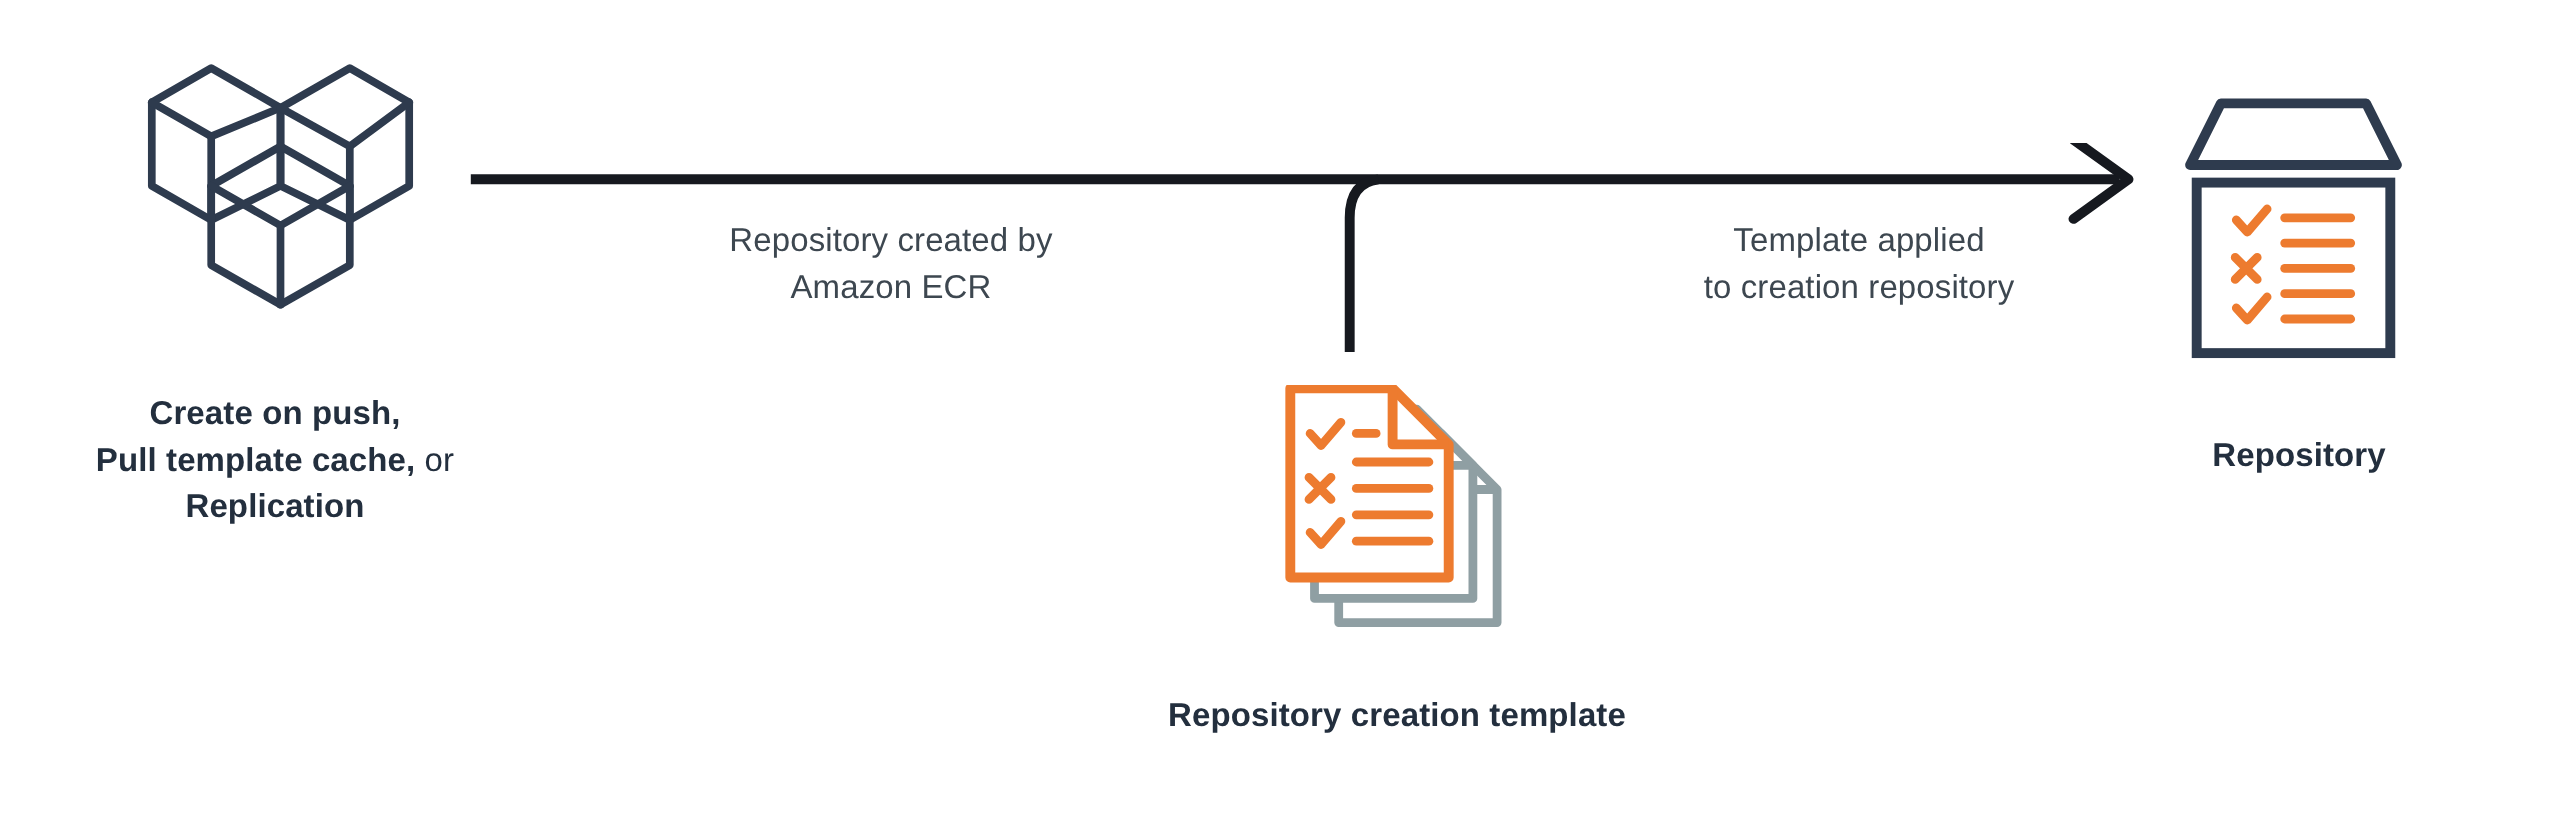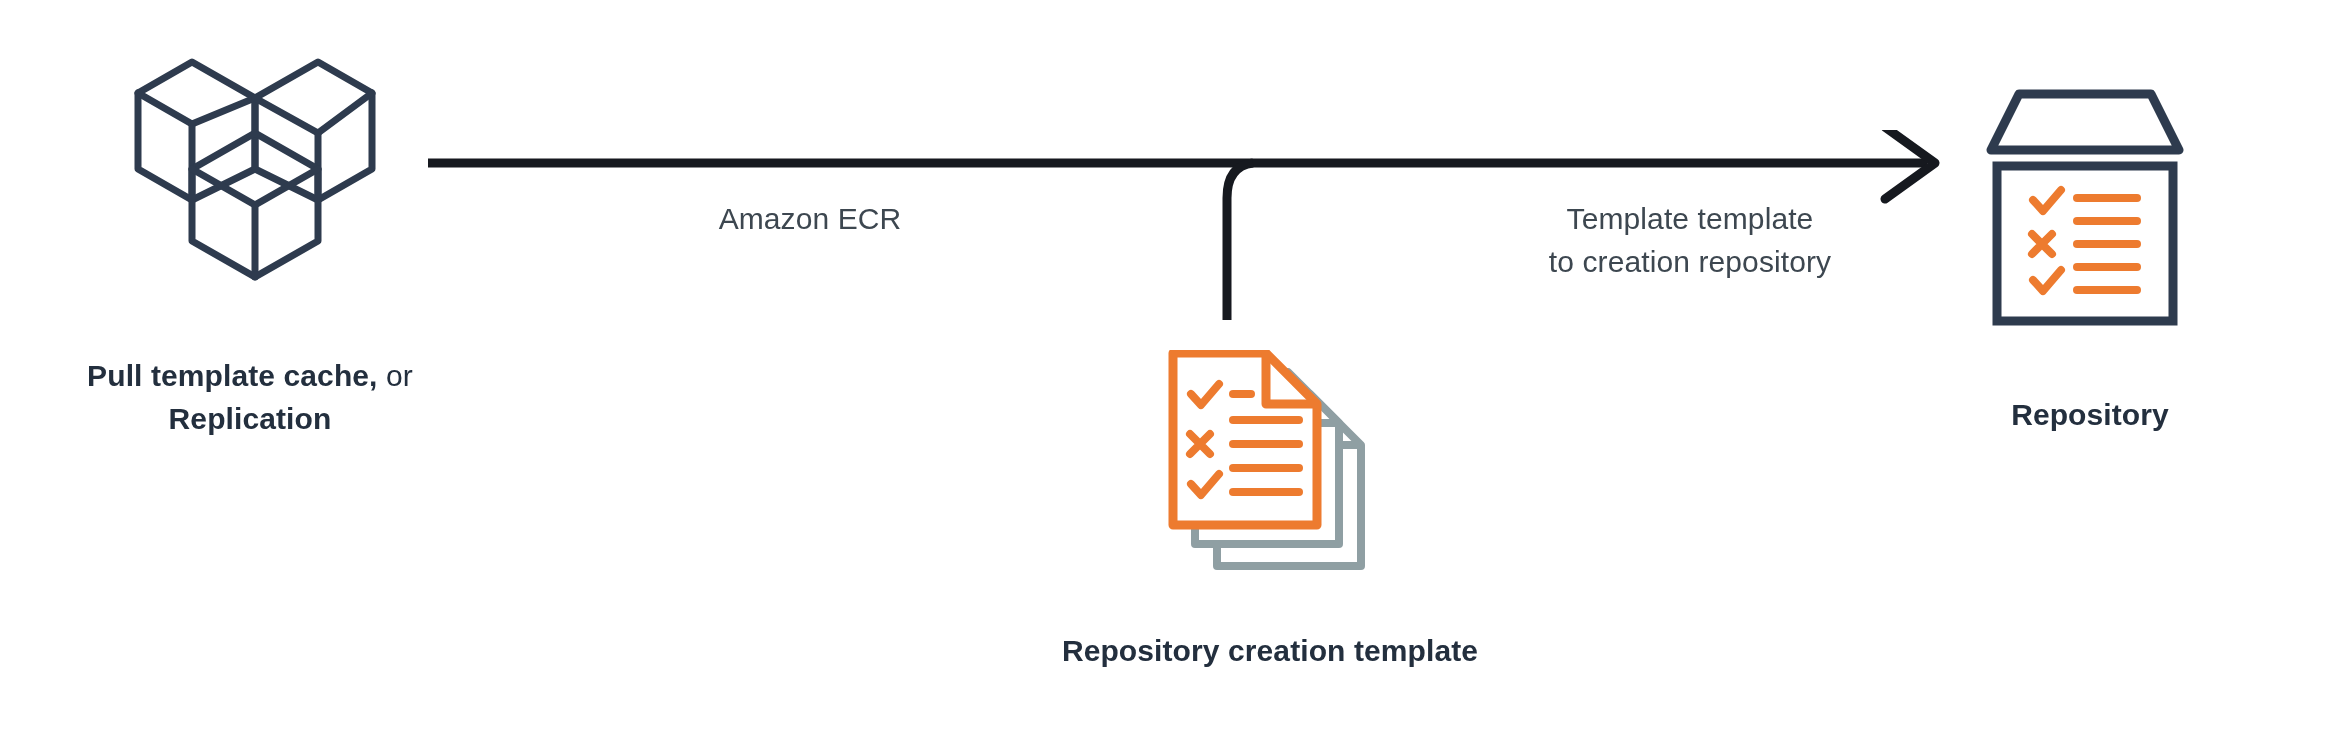--- a/index.html
+++ b/index.html
@@ -114,20 +114,23 @@
 
         <path d="M62 124 L125 88 L188 124 L188 196 L125 232 L62 196 Z"></path>
         <path d="M62 124 L125 160 L188 124"></path>
         <path d="M125 160 L125 232"></path>
       </g>
     </svg>
   </div>
 
   <div class="txt node-caption" id="source-caption">
     <span class="caption-line">
+      <b>Create on push,</b><span class="reg"></span>
+    </span>
+    <span class="caption-line">
       <b>Pull template cache,</b><span class="reg"> or</span>
     </span>
     <span class="caption-line">
       <b>Replication</b><span class="reg"></span>
     </span>
   </div>
 
   <div class="icon-layer" id="flow-arrow">
     <svg viewBox="0 0 1570 210" width="1570" height="210" xmlns="http://www.w3.org/2000/svg">
       <g fill="none" stroke="#16191f" stroke-width="9" stroke-linecap="butt" stroke-linejoin="round">
@@ -137,25 +140,26 @@
         <path d="M838 33 Q812 36 812 68 L812 190"></path>
       </g>
 
       <g fill="none" stroke="#16191f" stroke-width="9" stroke-linecap="round" stroke-linejoin="round">
         <path d="M1470 -3 L1520 33 L1470 69"></path>
       </g>
     </svg>
   </div>
 
   <div class="txt edge-label" id="edge-label-1">
+    <span class="caption-line">Repository created by</span>
     <span class="caption-line">Amazon ECR</span>
   </div>
 
   <div class="txt edge-label" id="edge-label-2">
-    <span class="caption-line">Template template</span>
+    <span class="caption-line">Template applied</span>
     <span class="caption-line">to creation repository</span>
   </div>
 
   <div class="icon-layer" id="template-icon">
     <svg viewBox="0 0 240 240" width="240" height="240" xmlns="http://www.w3.org/2000/svg">
 
       <path d="M52 44 L145 44 L196 95 L196 216 L52 216 Z" fill="#ffffff" stroke="#8f9fa3" stroke-width="8" stroke-linejoin="round"></path>
       <path d="M145 44 L145 95 L196 95" fill="none" stroke="#8f9fa3" stroke-width="8" stroke-linejoin="round"></path>
 
       <path d="M30 22 L123 22 L174 73 L174 194 L30 194 Z" fill="#ffffff" stroke="#8f9fa3" stroke-width="8" stroke-linejoin="round"></path>

